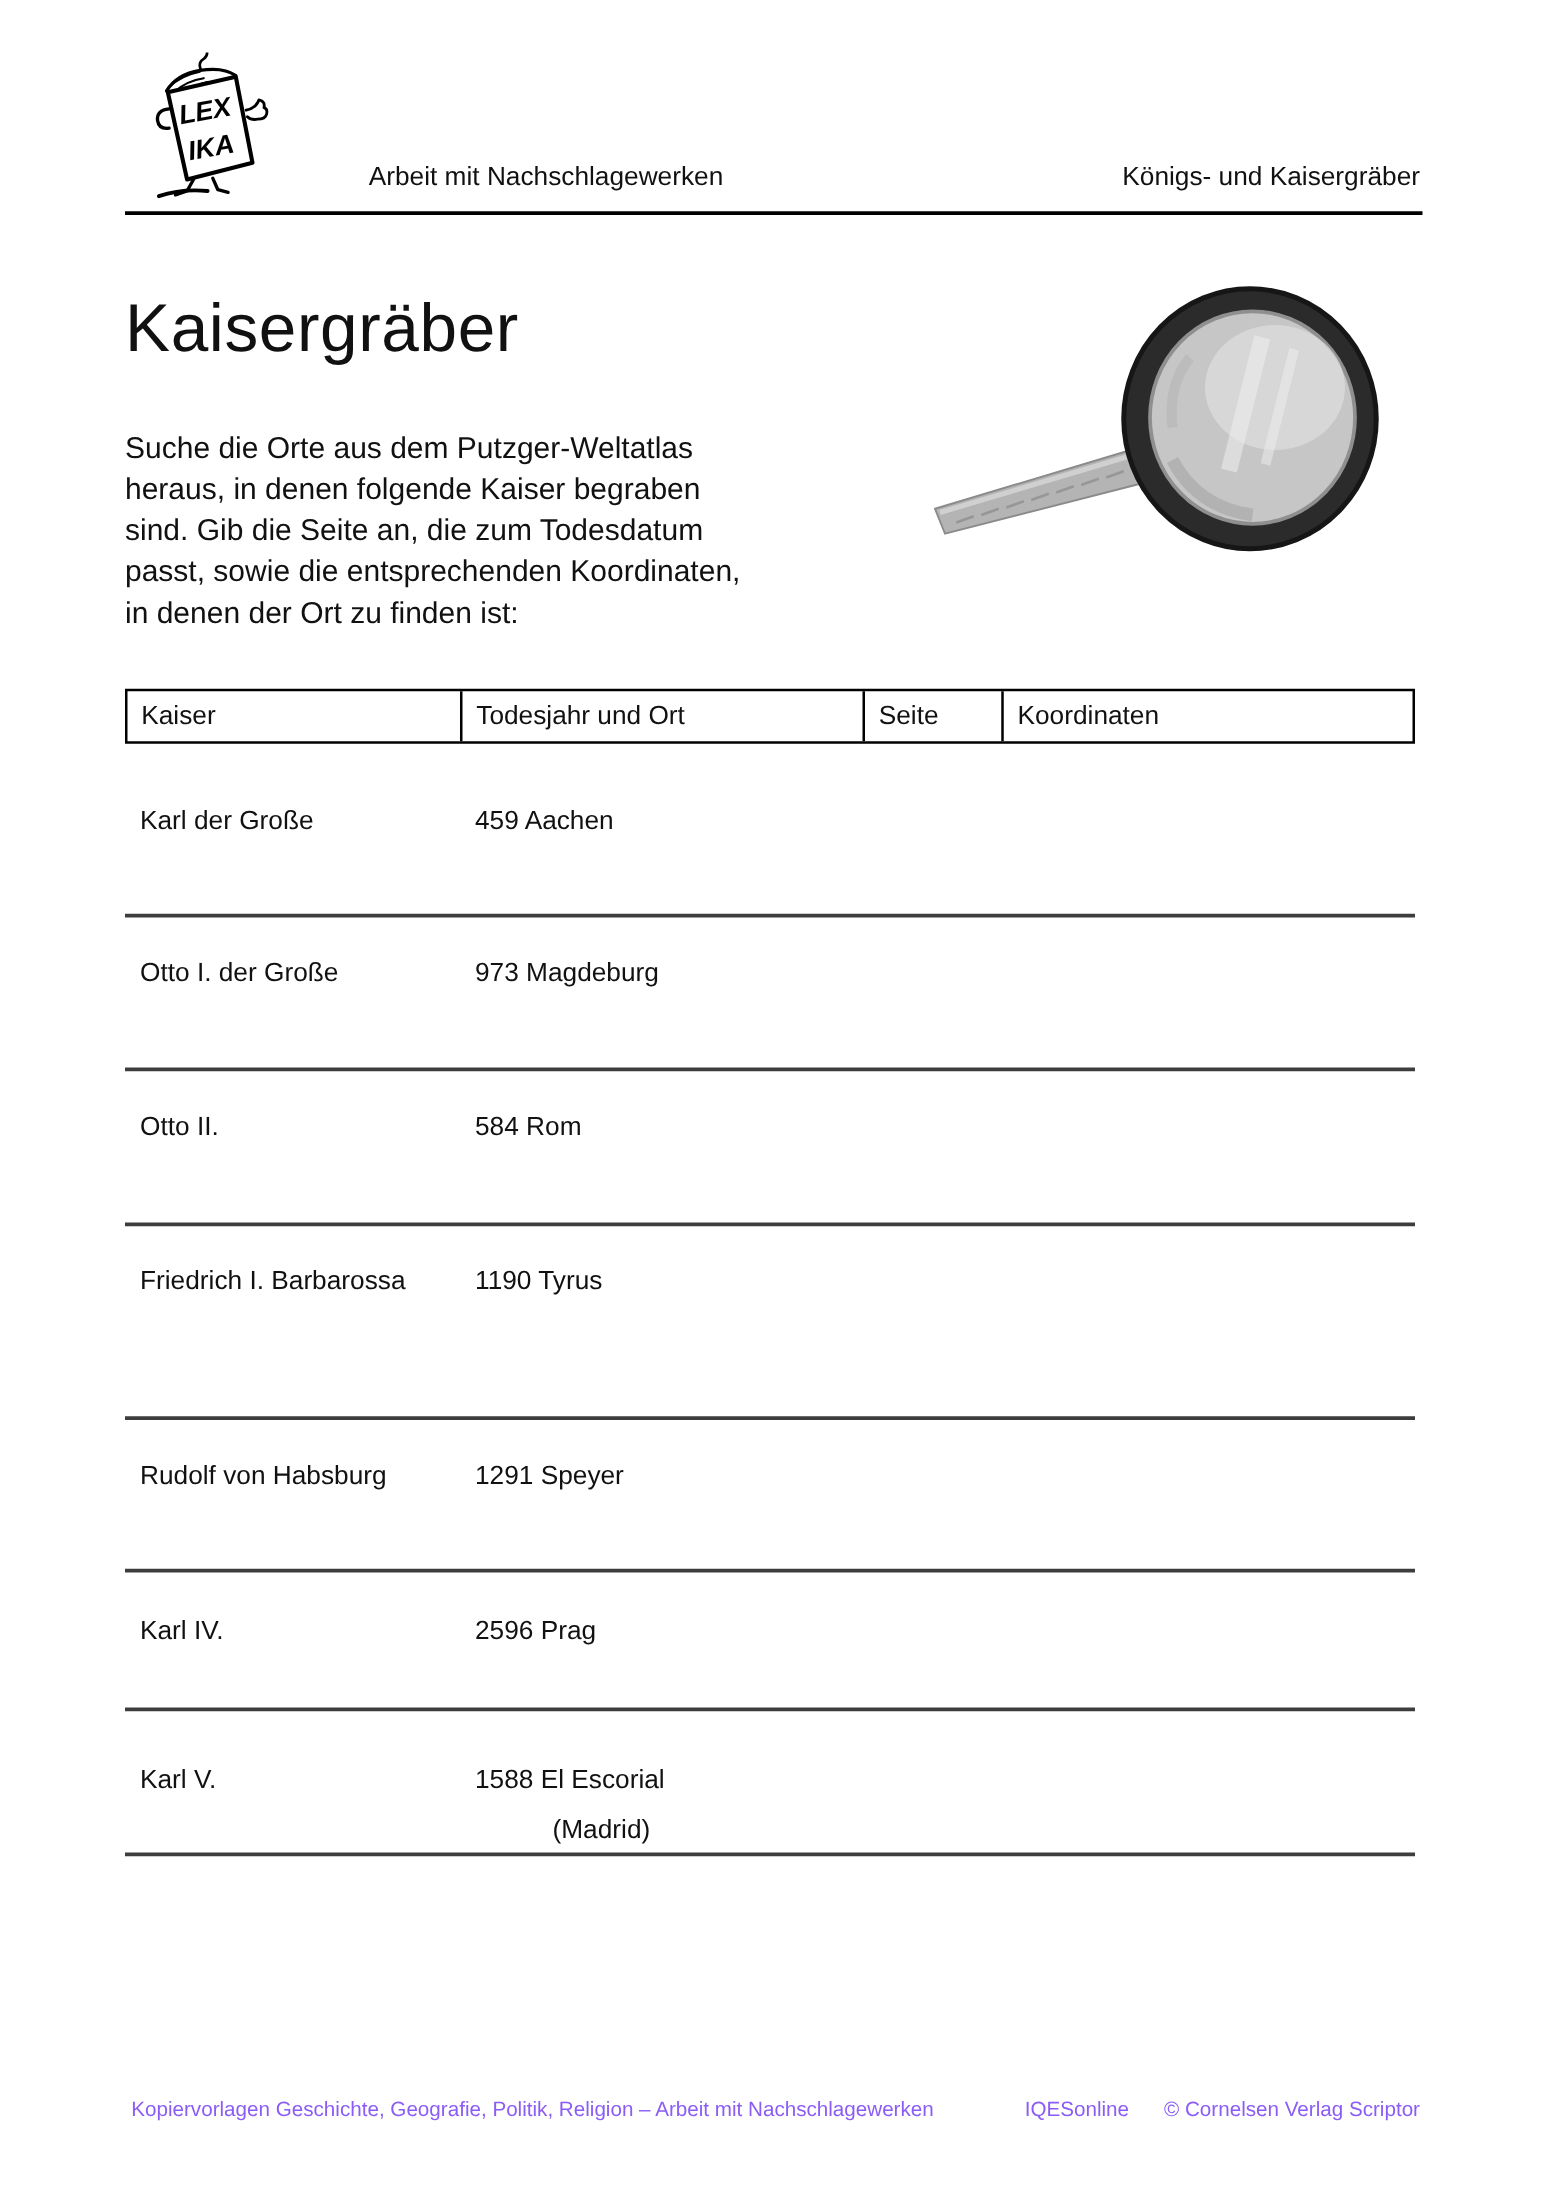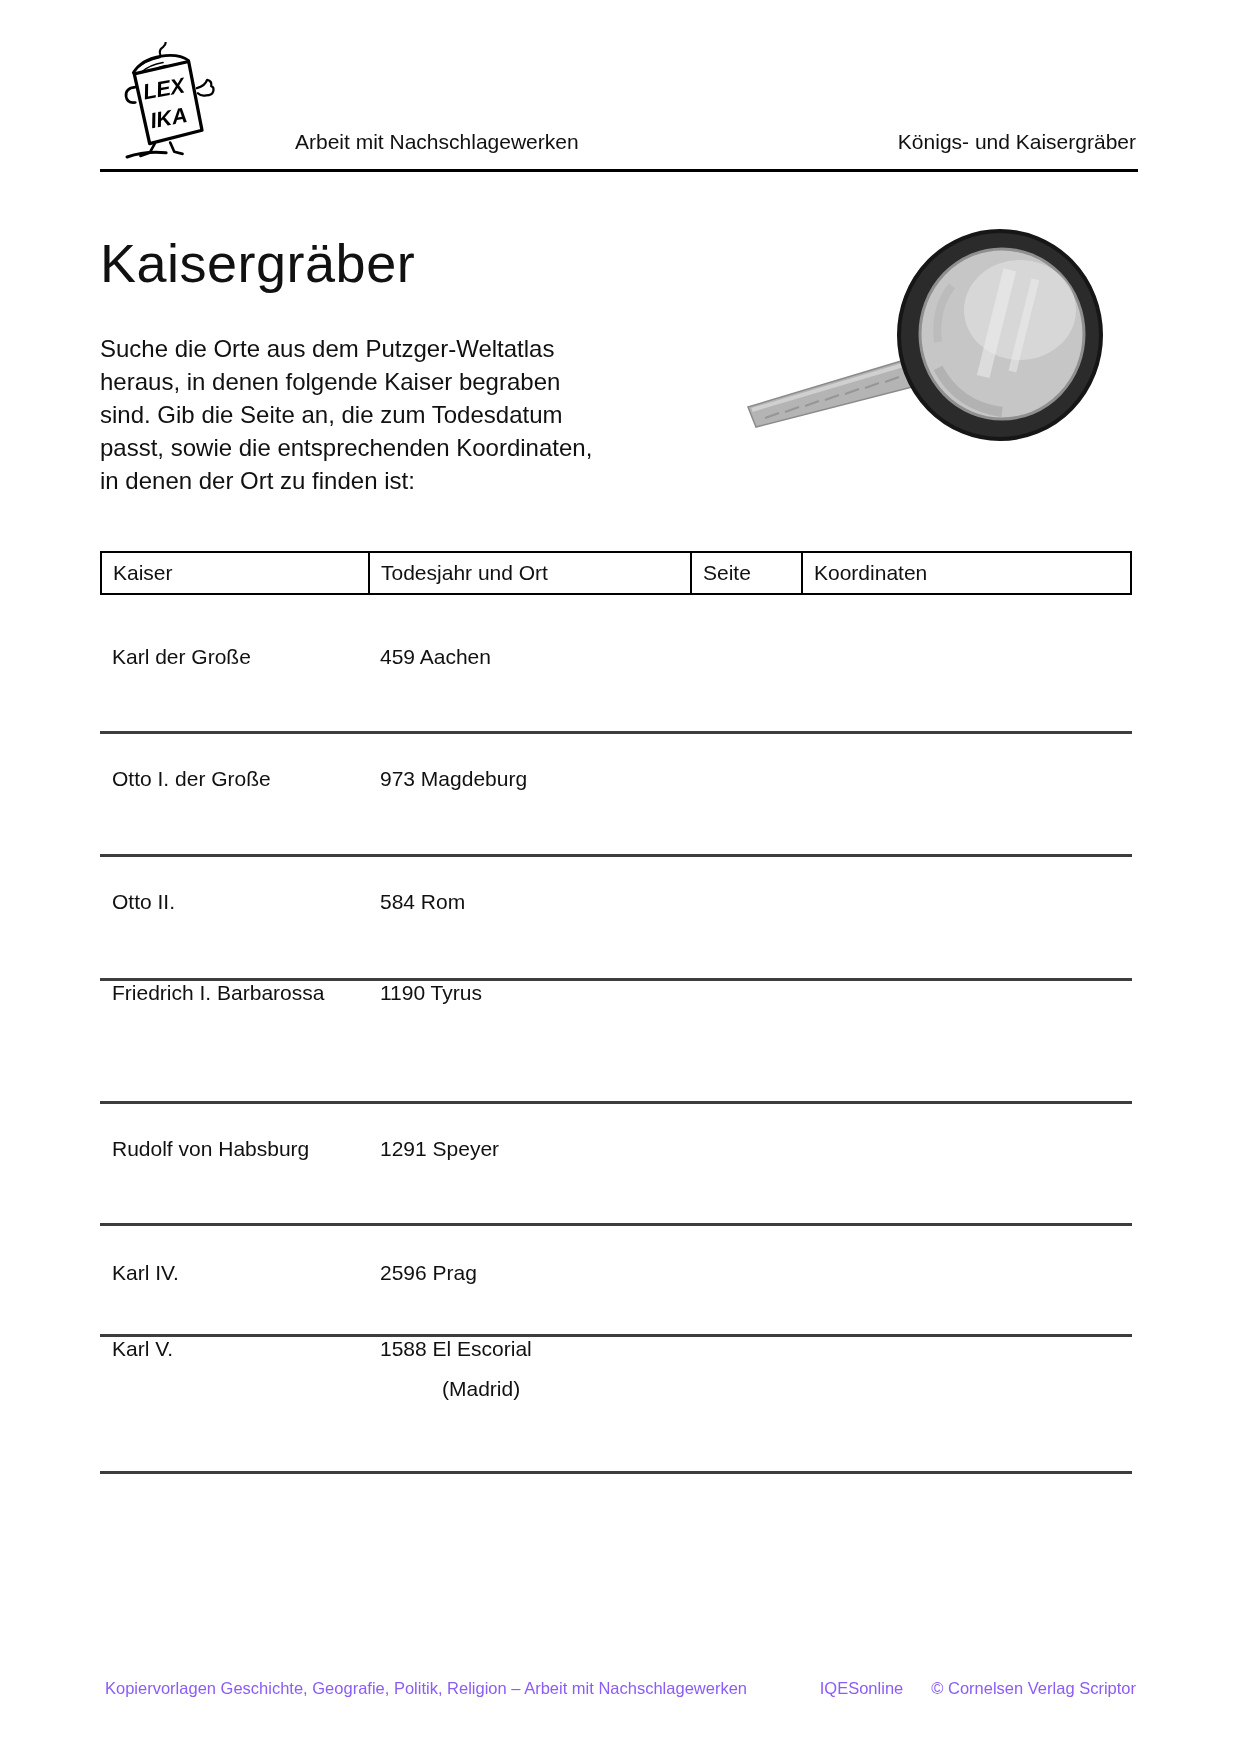--- a/index.html
+++ b/index.html
@@ -11,21 +11,21 @@
     color:#111;
     overflow:hidden;
   }
   
   .logo{position:absolute;left:103px;top:42px;width:120px;height:118px;}
   .hdr-left{position:absolute;left:295px;top:130px;font-size:21px;white-space:nowrap;}
   .hdr-right{position:absolute;right:104px;top:130px;font-size:21px;white-space:nowrap;}
   .hdr-rule{position:absolute;left:100px;top:169px;width:1038px;height:3px;background:#000;}
   
   .title{position:absolute;left:100px;top:232px;font-size:54px;letter-spacing:0.5px;}
-  .intro{position:absolute;left:100px;top:332px;width:600px;font-size:24px;line-height:33px;}
+  .intro{position:absolute;left:100px;top:342px;width:600px;font-size:24px;line-height:33px;}
   
   .magnifier{position:absolute;left:690px;top:208px;width:452px;height:250px;}
   
   .tbl{position:absolute;left:100px;top:551px;width:1032px;font-size:21px;}
   .tbl-head{
     display:grid;grid-template-columns:266px 322px 111px auto;
     border:2px solid #000;height:44px;box-sizing:border-box;
   }
   .tbl-head .cell{
     padding-left:11px;display:flex;align-items:center;
@@ -34,24 +34,24 @@
   .tbl-head .cell:first-child{border-left:none;}
   .row{
     display:grid;grid-template-columns:268px 324px 113px auto;
     border-bottom:3px solid #3d3d3d;box-sizing:border-box;
   }
   .row .cell{padding-left:12px;box-sizing:border-box;}
   .row .cell.c1{padding-left:12px;}
   .r1{height:139px;padding-top:50px;}
   .r2{height:123px;padding-top:33px;}
   .r3{height:124px;padding-top:33px;}
-  .r4{height:123px;}
+  .r4{height:155px;padding-top:32px;}
   .r5{height:122px;padding-top:33px;}
   .r6{height:111px;padding-top:35px;}
-  .r7{height:137px;}
+  .r7{height:116px;padding-top:43px;}
   .zusatz{margin-left:62px;margin-top:16px;}
   
   .footer{
     position:absolute;left:105px;right:104px;top:1679px;
     display:flex;align-items:baseline;font-size:16.5px;color:#8b5cf6;
   }
   .footer .spacer{flex:1;}
   .footer .brand{margin-right:28px;}
 </style>
 </head>

